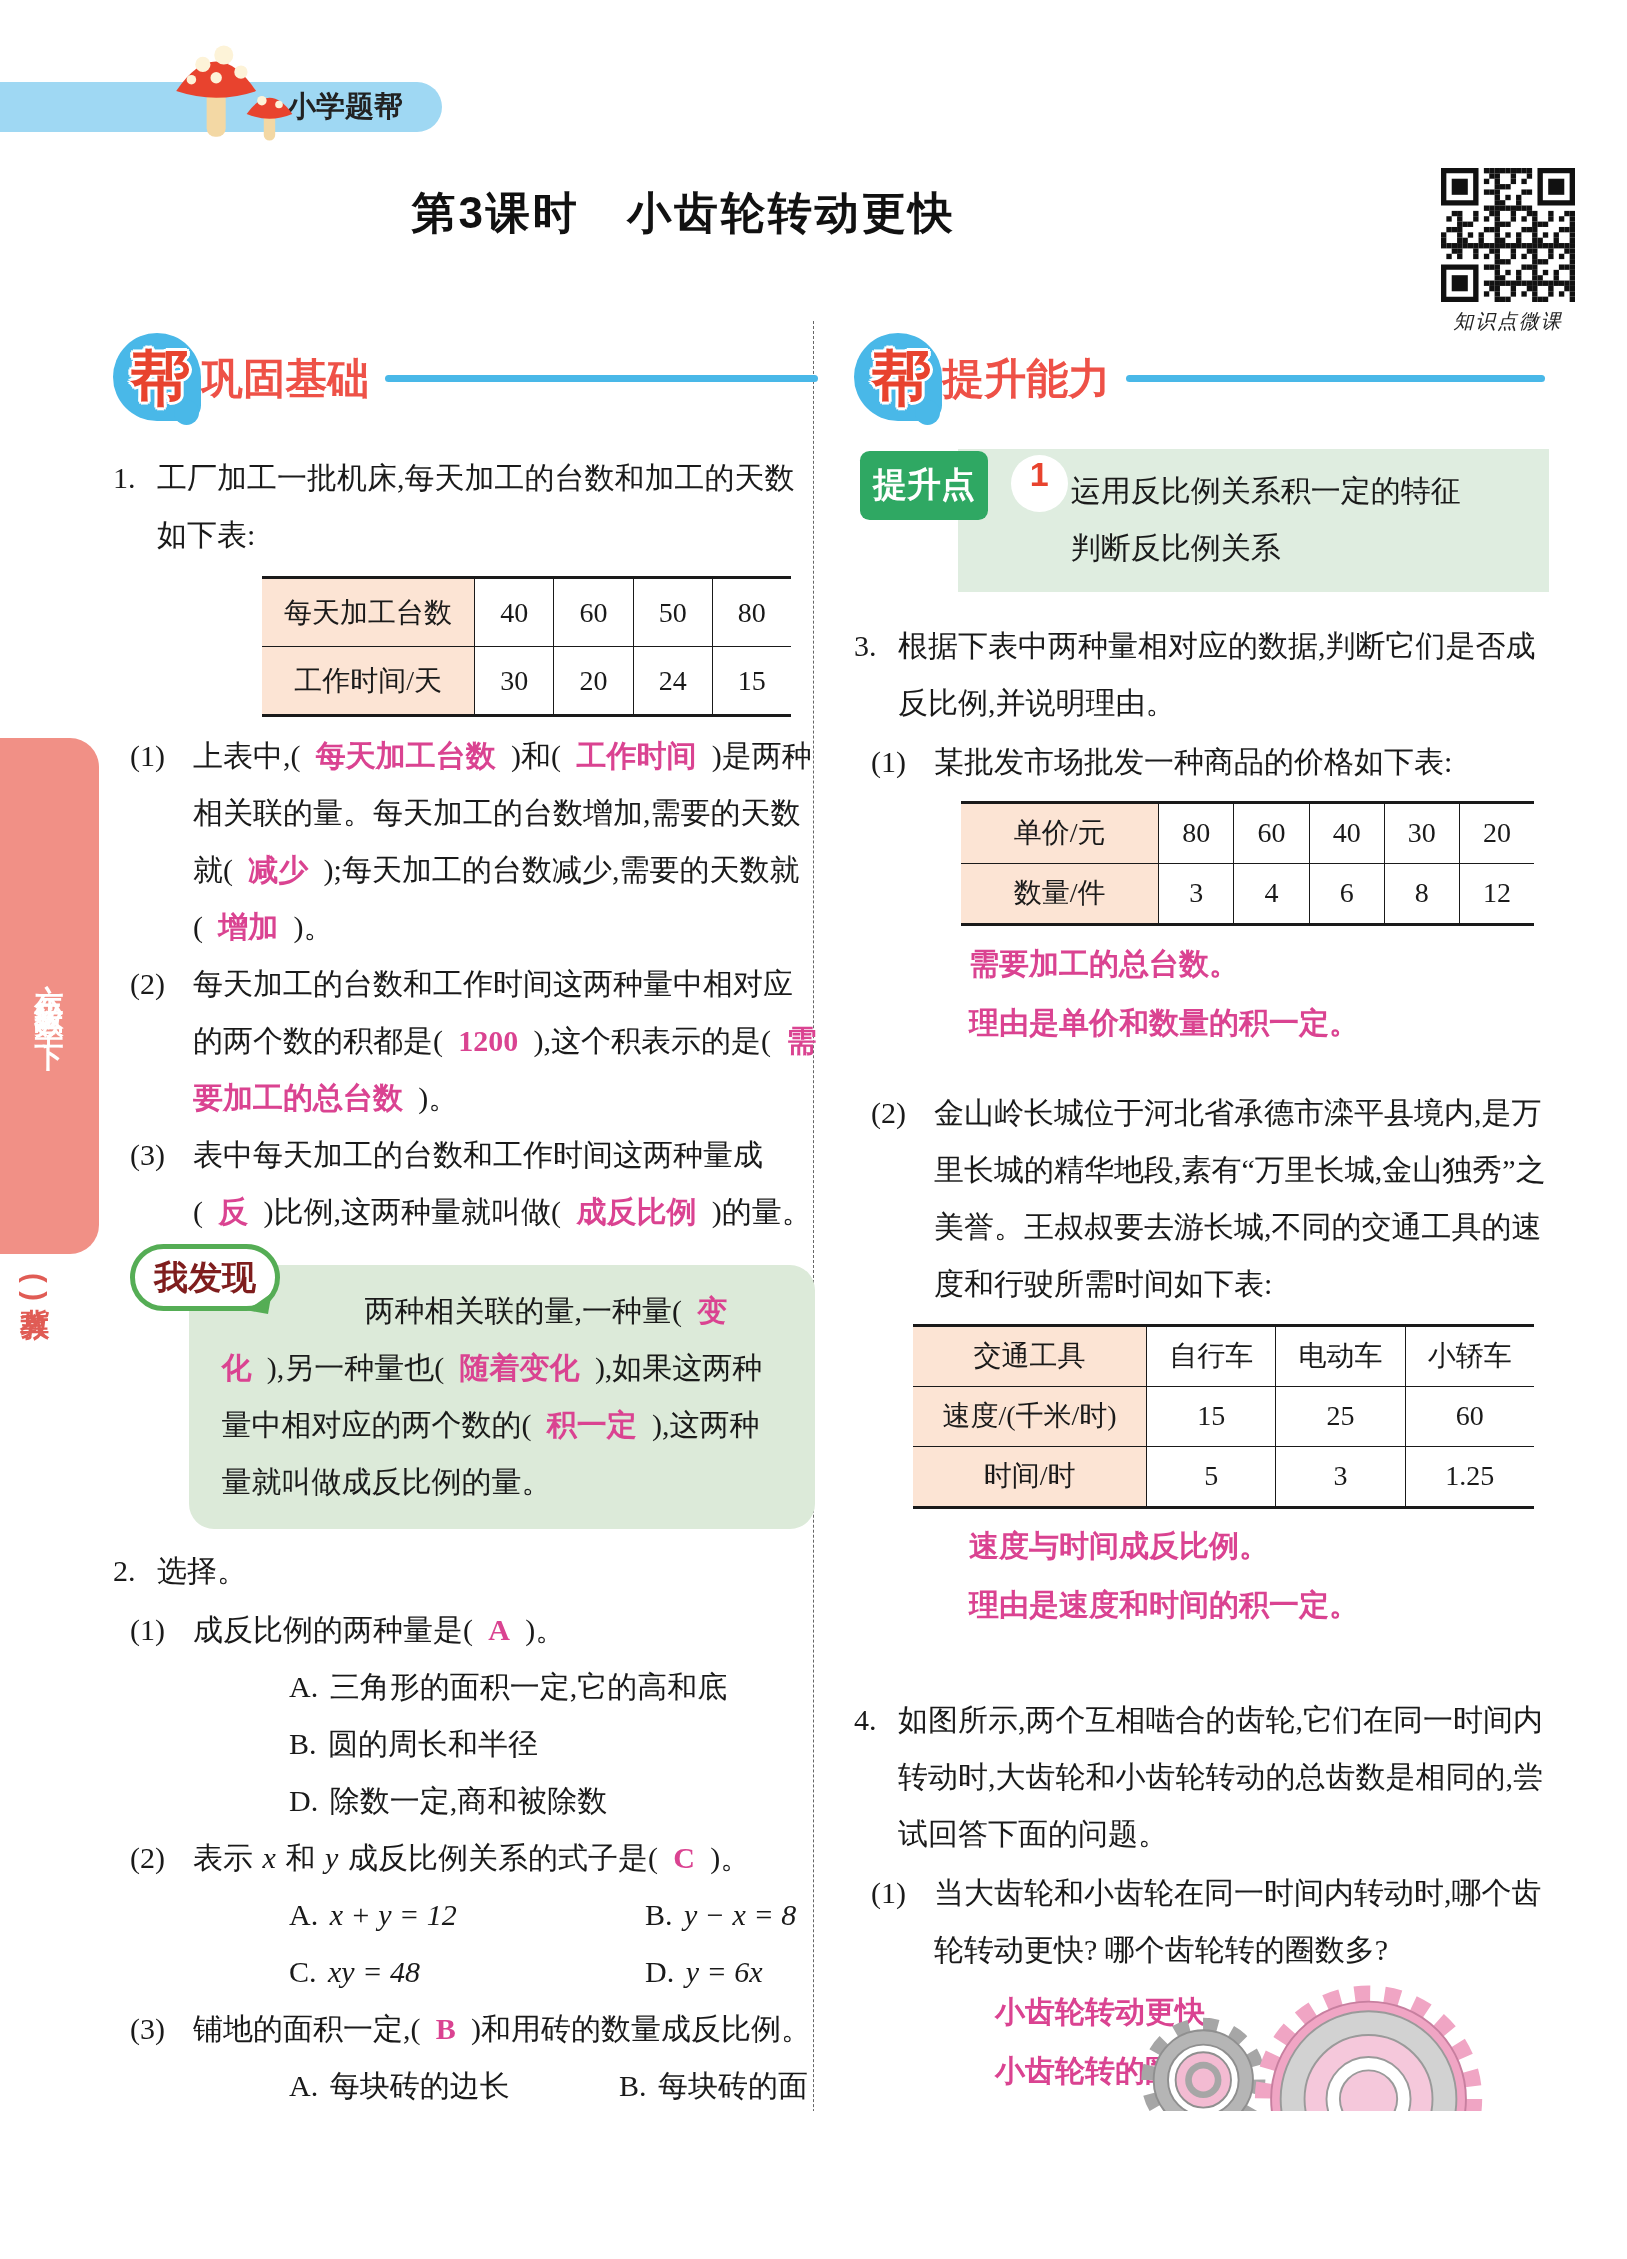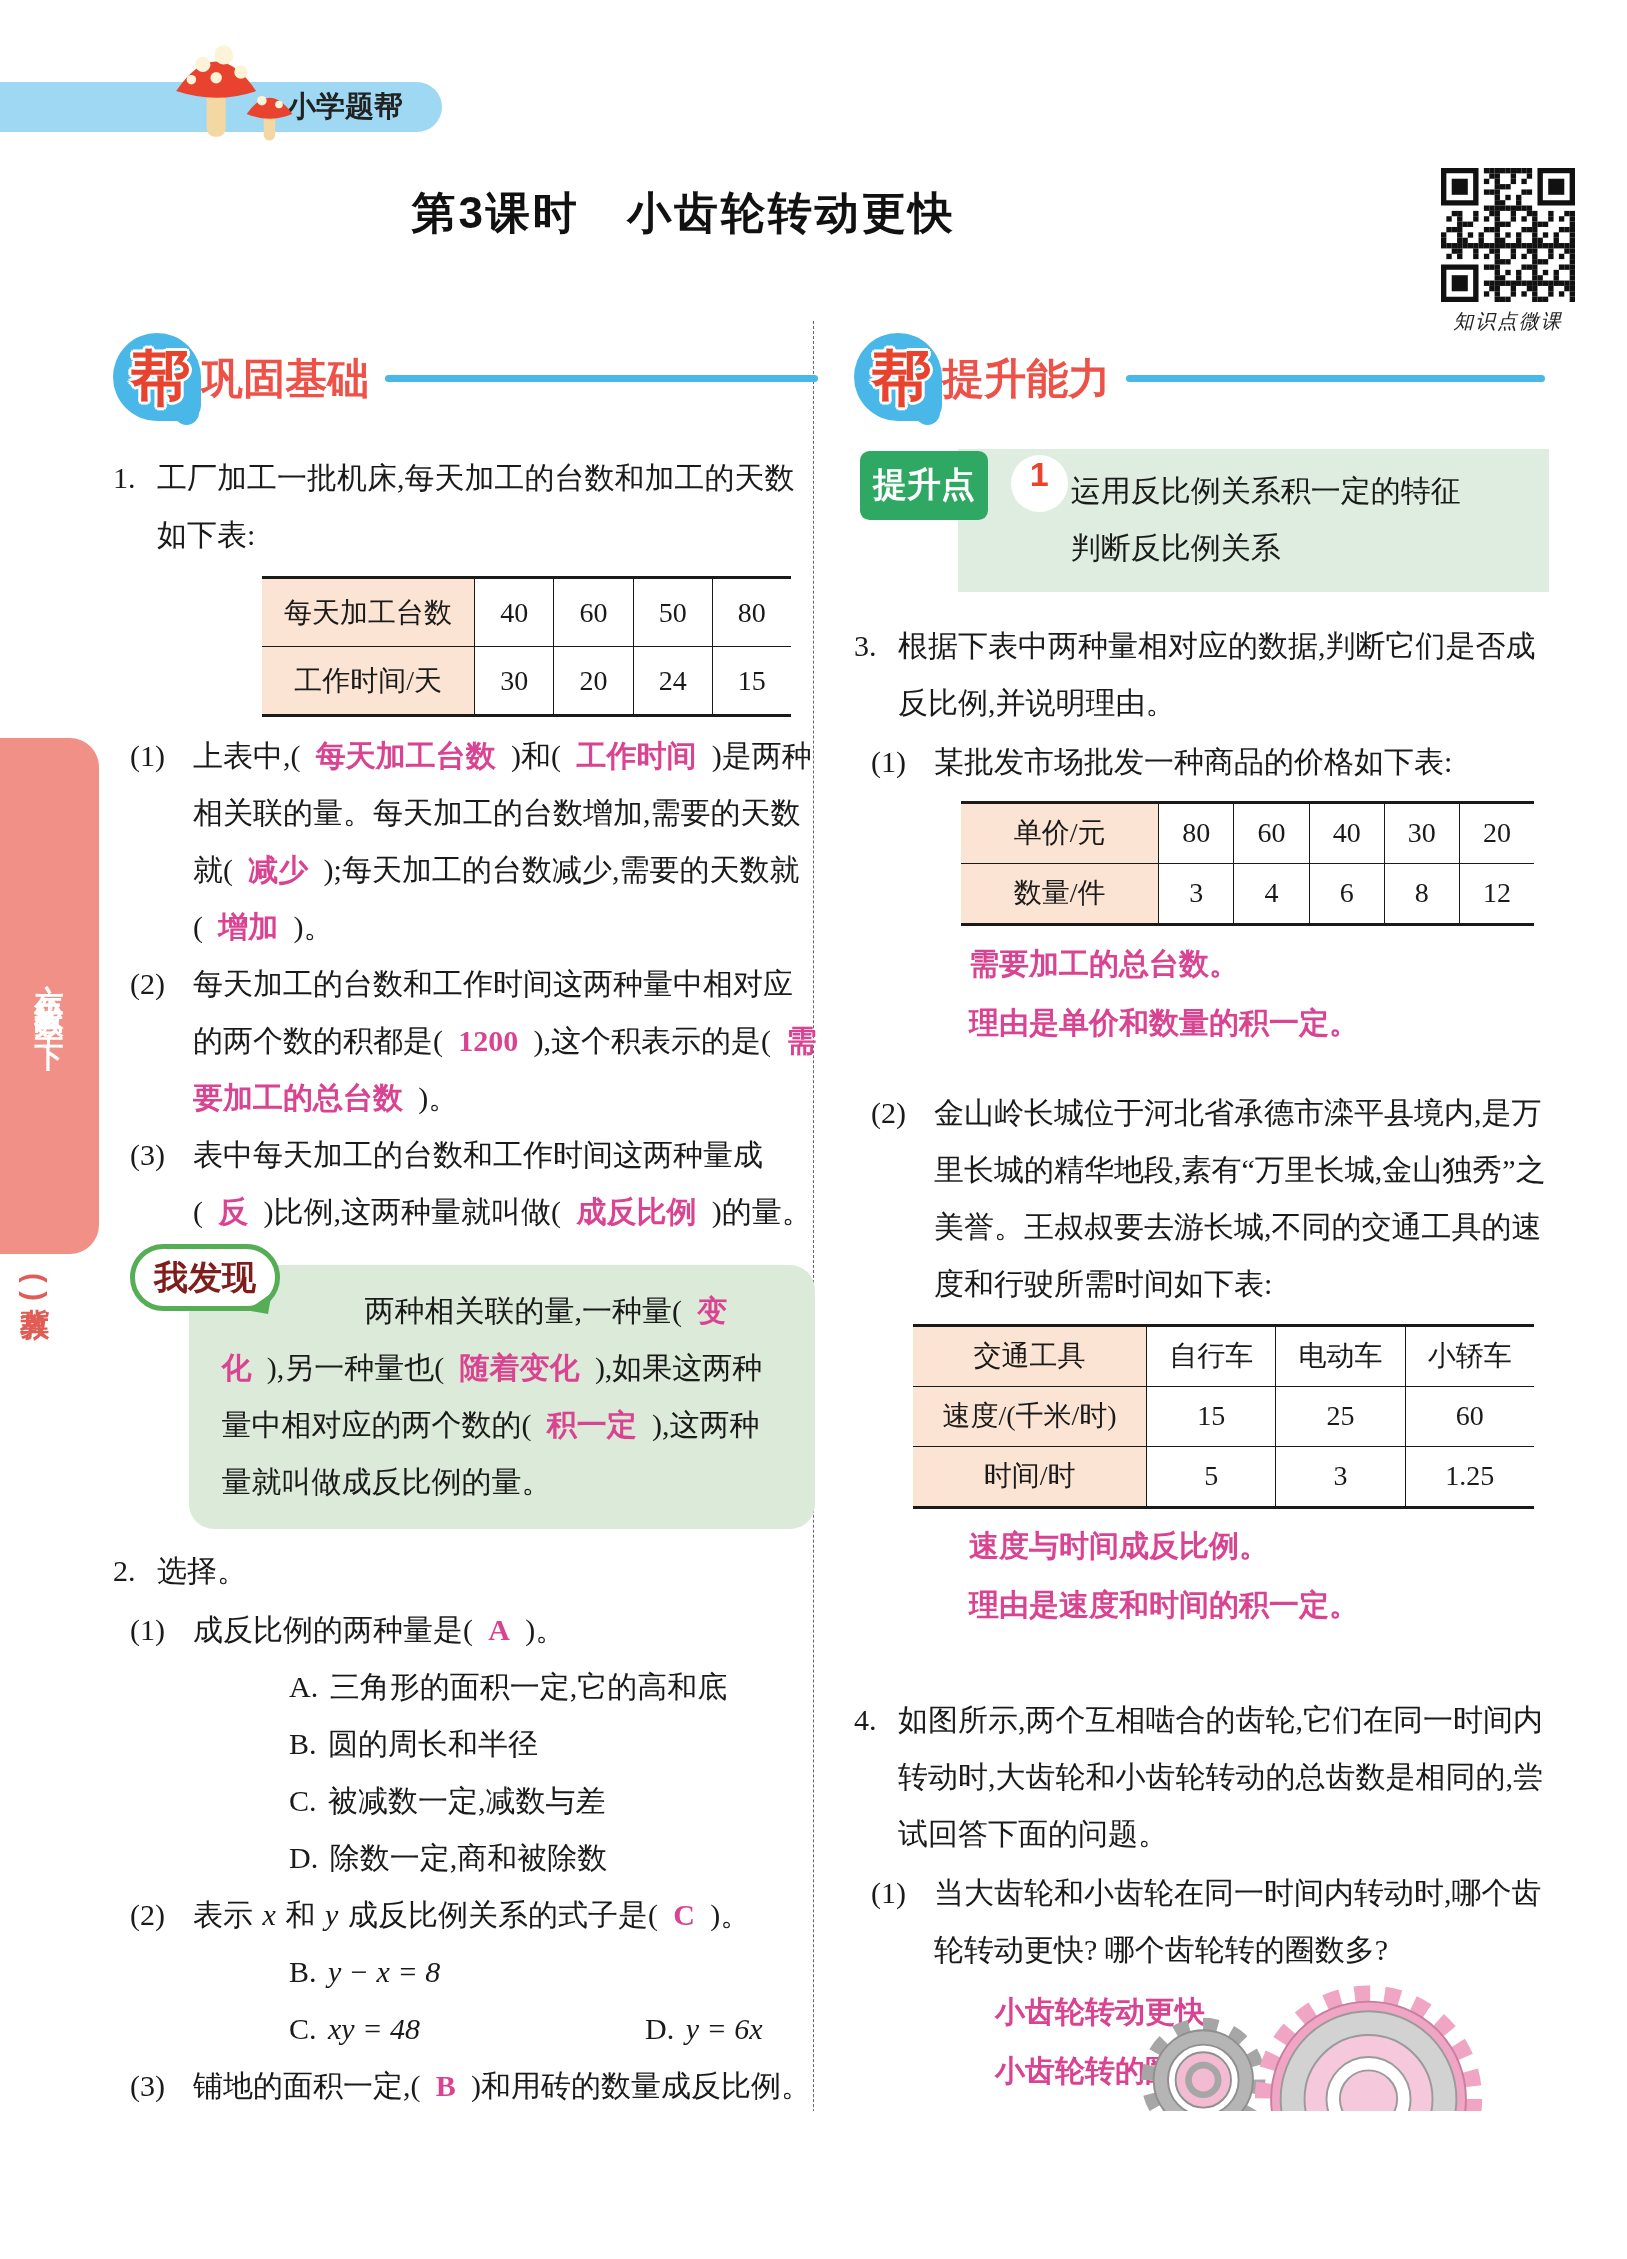--- a/index.html
+++ b/index.html
@@ -451,28 +451,28 @@
       <span class="qnum">2.</span>
       <span class="body">选择。</span>
     </div>
 
     <div class="sub">
       <span class="subnum">(1)</span>
       <span class="body"><span>成反比例的两种量是(</span><span class="ans">A</span><span>)。</span></span>
     </div>
     <div class="optline"><span class="ol">A.</span><span>三角形的面积一定,它的高和底</span></div>
     <div class="optline"><span class="ol">B.</span><span>圆的周长和半径</span></div>
-    <div class="optline"><span class="ol">C.</span><span>被减数一定,减数与差</span></div>
     <div class="optline"><span class="ol">D.</span><span>除数一定,商和被除数</span></div>
 
     <div class="sub">
       <span class="subnum">(2)</span>
       <span class="body"><span>表示</span><span class="mvar">x</span><span>和</span><span class="mvar">y</span><span>成反比例关系的式子是(</span><span class="ans">C</span><span>)。</span></span>
     </div>
     <div class="optrow">
+      <span class="o1"><span class="ol">A.</span><span class="fm">x + y = 12</span></span>
       <span><span class="ol">B.</span><span class="fm">y − x = 8</span></span>
     </div>
     <div class="optrow">
       <span class="o1"><span class="ol">C.</span><span class="fm">xy = 48</span></span>
       <span><span class="ol">D.</span><span class="fm">y = 6x</span></span>
     </div>
 
     <div class="sub">
       <span class="subnum">(3)</span>
       <span class="body"><span>铺地的面积一定,(</span><span class="ans">B</span><span>)和用砖的数量成反比例。</span></span>

